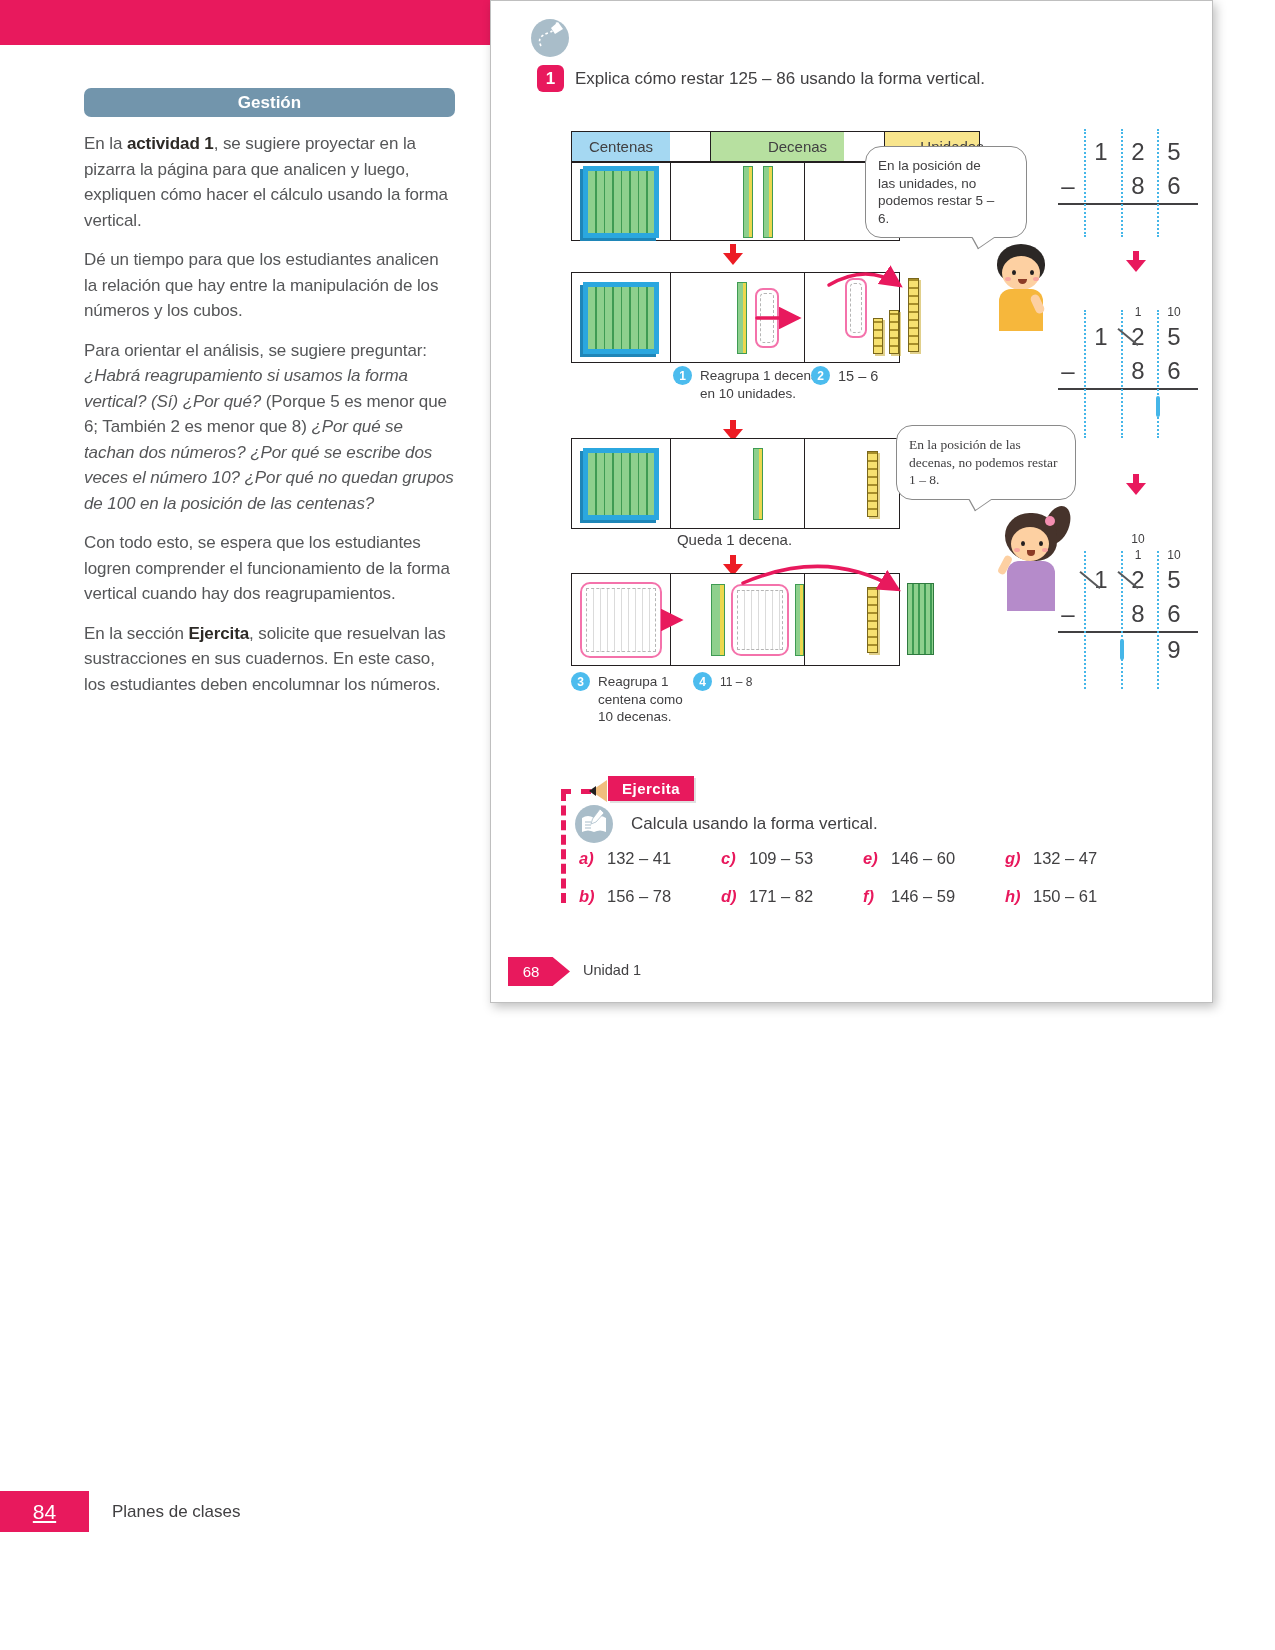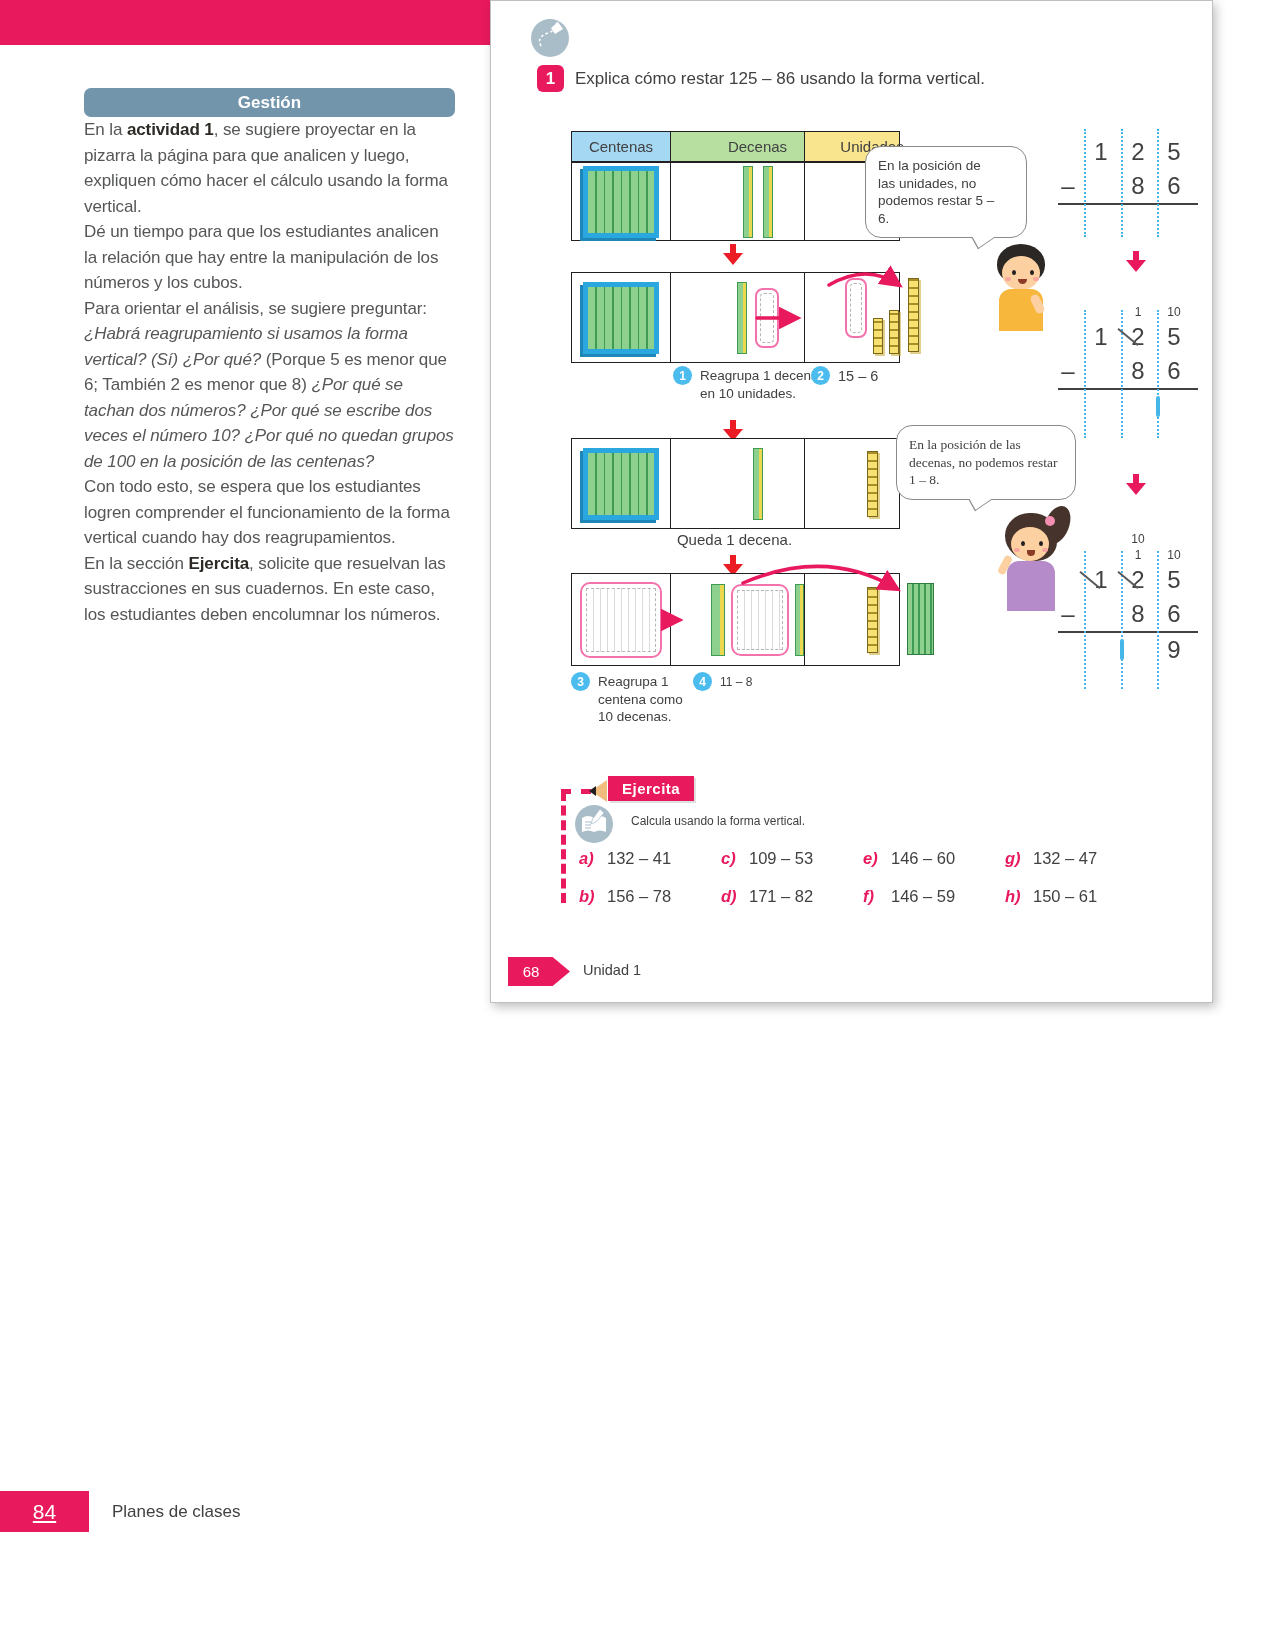--- a/index.html
+++ b/index.html
@@ -10,21 +10,21 @@
   
   .topbar { position:absolute; left:0; top:0; width:491px; height:45px; background:#e8195d; }
   .pfoot-block { position:absolute; left:0; top:1491px; width:89px; height:41px; background:#e8195d;
                  color:#fff; font-size:21px; display:flex; align-items:center; justify-content:center;text-decoration:underline; }
   .pfoot-label { position:absolute; left:112px; top:1502px; font-size:17px; color:#414042; }
 
   
   .sidebar { position:absolute; left:84px; top:88px; width:371px; }
   .gestion { background:#7295ac; color:#fff; font-weight:bold; font-size:17px; text-align:center;
              border-radius:7px; height:29px; line-height:29px; }
-  .sidebar p { font-size:17px; line-height:25.5px; color:#555658; letter-spacing:-0.1px; }
+  .sidebar p { margin-top:14px; font-size:17px; line-height:25.5px; color:#555658; letter-spacing:-0.1px; }
   .seg-bold { font-weight:bold; color:#2d2a26; }
   .seg-italic { font-style:italic; }
 
   
   .card { position:absolute; left:490px; top:0; width:723px; height:1003px; background:#fff;
           border:1px solid #bfbfbf; box-shadow:3px 4px 10px rgba(0,0,0,0.25); }
   .card * { color:#414042; }
 
   .circle-icon { position:absolute; width:38px; height:38px; border-radius:50%; background:#a9bdc9;
                  display:flex; align-items:center; justify-content:center; }
@@ -34,21 +34,21 @@
   .activity { position:absolute; left:46px; top:64px; display:flex; gap:11px; align-items:center; }
   .act-badge { width:27px; height:27px; background:#e8195d; border-radius:6px; color:#fff; font-weight:bold;
                font-size:17px; display:flex; align-items:center; justify-content:center; }
   .act-text { font-size:17px; white-space:nowrap; }
 
   
   .pv-header, .pv-row { position:absolute; left:80px; display:flex; border:1.5px solid #231f20; background:#fff; }
   .pv-cell { display:flex; align-items:center; justify-content:center; gap:10px; }
   .pv-cell + .pv-cell { border-left:1.5px solid #231f20;padding-left:40px; }
   .w-c { width:98px; } .w-d { width:134px; } .w-u { width:95px; }
-  .pv-header { top:130px; height:31px; }
+  .pv-header { top:130px; height:31px;gap:40px; }
   .pv-header .pv-cell { font-size:15px; }
   .bg-blue { background:#a5d8f2; } .bg-green { background:#b7e0a0; } .bg-yellow { background:#f8e58d; }
   .row1 { top:161px; height:79px; } .row2 { top:271px; height:91px; }
   .row3 { top:437px; height:91px; } .row4 { top:572px; height:93px; }
 
   
   .flat100 { width:76px; height:72px; border:5px solid #2ba7df; box-shadow:-3px 3px 0 #1f86b8;
              background:repeating-linear-gradient(90deg,#8ed08d 0 7px,#3f9b53 7px 8.5px); }
   .rod10 { width:10px; height:72px; background:#8ed08d; border:1px solid #3f9b53;
            box-shadow:inset -3px 0 0 #ecd84e; }
@@ -137,21 +137,21 @@
   .dash-v { position:absolute; left:70px; top:790px; height:112px; border-left:5px dashed #e8195d; }
   .dash-h { position:absolute; left:70px; top:788px; width:30px; border-top:5px dashed #e8195d; }
   .pencil-marker { position:absolute; left:98px; top:779px; width:18px; height:22px; }
   .pencil-wood { position:absolute; left:2px; top:0; width:0; height:0; border-top:11px solid transparent;
                  border-bottom:11px solid transparent; border-right:16px solid #f0bd7e; }
   .pencil-nib { position:absolute; left:0; top:6px; width:0; height:0; border-top:5px solid transparent;
                 border-bottom:5px solid transparent; border-right:7px solid #231f20; }
   .ej-banner { position:absolute; left:117px; top:775px; background:#e8195d; color:#fff !important;
                font-weight:bold; font-size:15px; letter-spacing:.5px; padding:4px 14px;
                box-shadow:2px 2px 0 rgba(0,0,0,.12); }
-  .ej-instruction { position:absolute; left:140px; top:813px; font-size:12px; white-space:nowrap; }
+  .ej-instruction { position:absolute; left:140px; top:813px; font-size:17px; white-space:nowrap; }
   .ex-row { position:absolute; left:88px; display:flex; }
   .ex-row1 { top:848px; } .ex-row2 { top:886px; }
   .ex-item { width:142px; font-size:16.5px; display:flex; }
   .ex-label { width:28px; color:#e8195d; font-weight:bold; font-style:italic; }
 
   
   .ftag { position:absolute; left:17px; top:956px; width:62px; height:29px; background:#e8195d;
           clip-path:polygon(0 0,72% 0,100% 50%,72% 100%,0 100%); color:#fff !important;
           font-size:15px; display:flex; align-items:center; justify-content:center; padding-right:16px; }
   .ftag span { color:#fff; }

